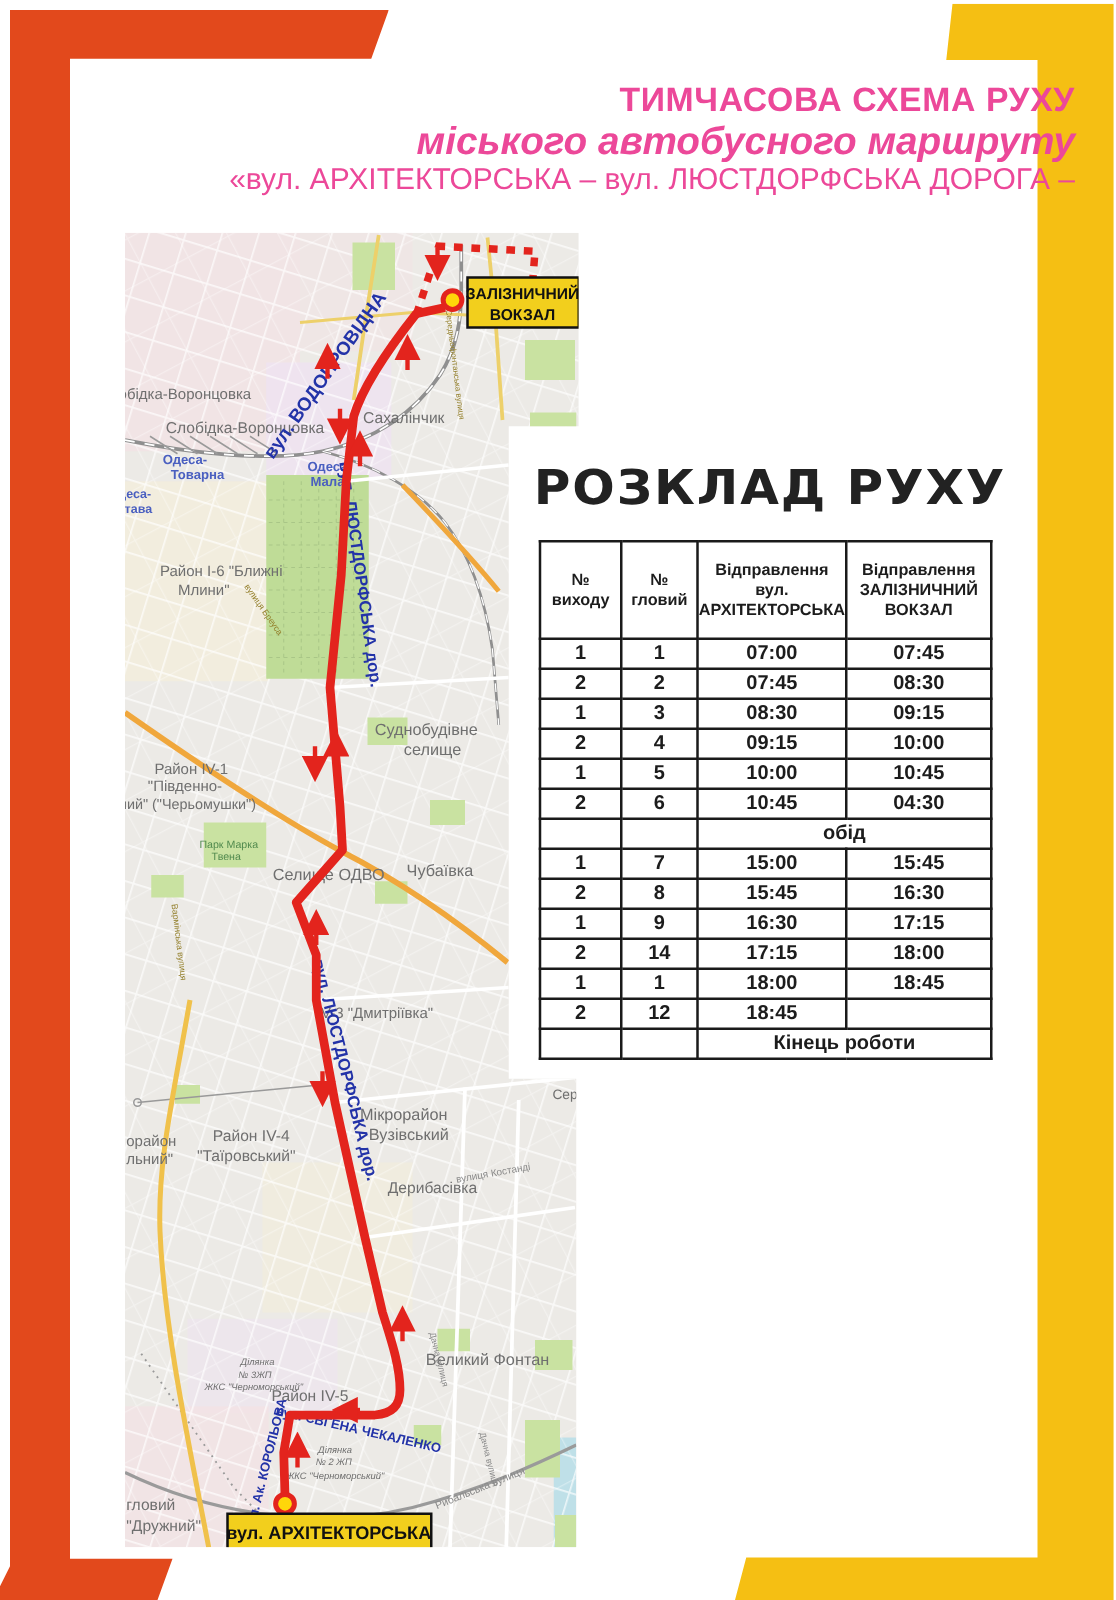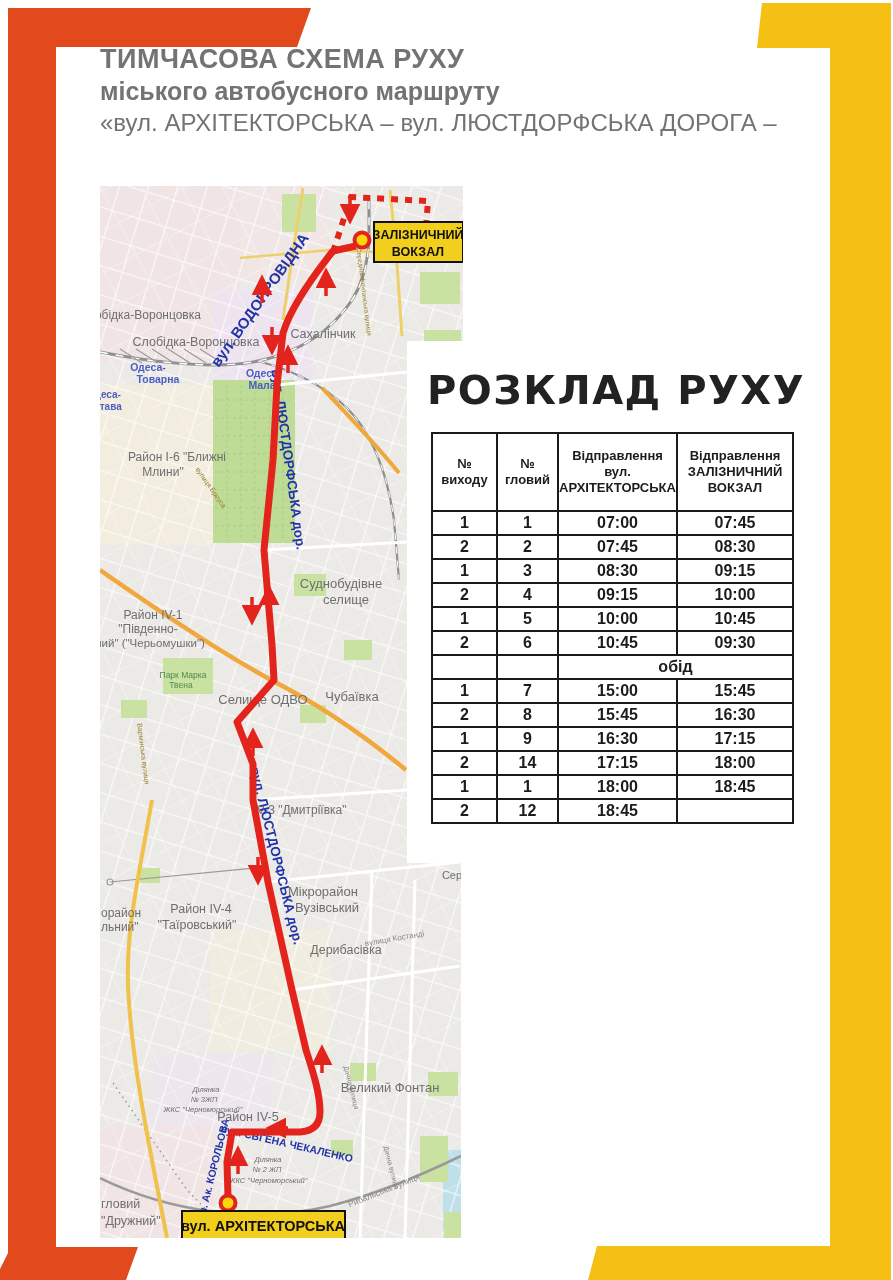--- a/index.html
+++ b/index.html
@@ -3,23 +3,23 @@
 <meta charset="utf-8">
 <style>
   html,body{margin:0;padding:0;background:#fff;}
   body{width:893px;height:1280px;position:relative;overflow:hidden;
        font-family:"Liberation Sans",sans-serif;}
   .decor{position:absolute;inset:0;pointer-events:none;}
   .decor-left{background:var(--frame1,#E2491C);
     clip-path:polygon(8px 8px,311px 8px,297px 47px,56px 47px,56px 1247px,138px 1247px,126px 1280px,0px 1280px,0px 1269px,8px 1253px);}
   .decor-right{background:var(--frame2,#F5BF13);
     clip-path:polygon(762px 3px,891px 3px,891px 1280px,588px 1280px,597px 1246px,830px 1246px,830px 48px,757px 48px);}
-  .titles{position:absolute;left:100px;top:43px;width:760px;text-align:left;color:#737373;}
+  .titles{position:absolute;left:100px;top:64px;width:760px;text-align:right;color:#ec4899;}
   .t1{font-size:27px;font-weight:700;line-height:33px;letter-spacing:.5px;}
-  .t2{font-size:25px;font-weight:600;line-height:31px;}
+  .t2{font-size:31px;font-weight:600;line-height:31px;font-style:italic;}
   .t3,.t4{font-size:24px;font-weight:400;line-height:31px;}
   .sched-title{position:absolute;left:420px;top:368px;width:392px;text-align:center;
     font-size:40px;font-weight:800;letter-spacing:1.5px;color:#222;
     font-family:"DejaVu Sans","Liberation Sans",sans-serif;transform:scaleY(.96);}
   table.sched{position:absolute;left:431px;top:432px;border-collapse:collapse;table-layout:fixed;}
   table.sched th,table.sched td{border:2px solid #1a1a1a;text-align:center;vertical-align:middle;
     color:#1c1c1c;padding:0;}
   table.sched th{height:76px;font-size:13px;font-weight:700;line-height:16px;}
   table.sched td{height:22px;font-size:16px;font-weight:700;}
   .c1{width:65px;} .c2{width:61px;} .c3{width:119px;} .c4{width:116px;}
@@ -97,21 +97,21 @@
       <tr>
         <td>1</td>
         <td>5</td>
         <td>10:00</td>
         <td>10:45</td>
       </tr>
       <tr>
         <td>2</td>
         <td>6</td>
         <td>10:45</td>
-        <td>09:30</td>
+        <td>04:30</td>
       </tr>
       <tr>
         <td></td>
         <td></td>
         <td colspan="2">обід</td>
       </tr>
       <tr>
         <td>1</td>
         <td>7</td>
         <td>15:00</td>
@@ -139,20 +139,25 @@
         <td>1</td>
         <td>1</td>
         <td>18:00</td>
         <td>18:45</td>
       </tr>
       <tr>
         <td>2</td>
         <td>12</td>
         <td>18:45</td>
         <td></td>
+      </tr>
+      <tr>
+        <td></td>
+        <td></td>
+        <td colspan="2">Кінець роботи</td>
       </tr>
     </tbody>
 </table>
 
 <svg id="map-svg" width="365" height="1052" viewBox="99 186 365 1052" xmlns="http://www.w3.org/2000/svg">
   <defs>
     <clipPath id="mapclip">
         <path d="M100,186 H463 V341 H407 V863 H461 V1238 H100 Z"></path>
       </clipPath>
     <pattern id="st1" width="28" height="28" patternUnits="userSpaceOnUse" patternTransform="rotate(17)">

